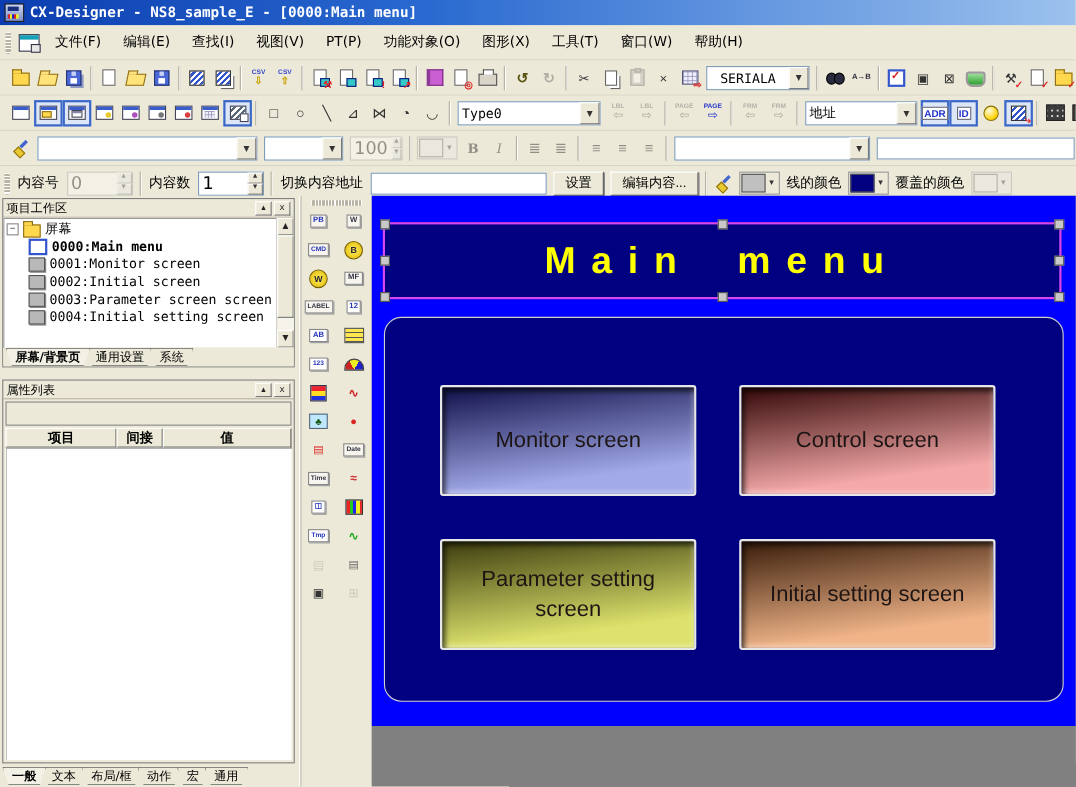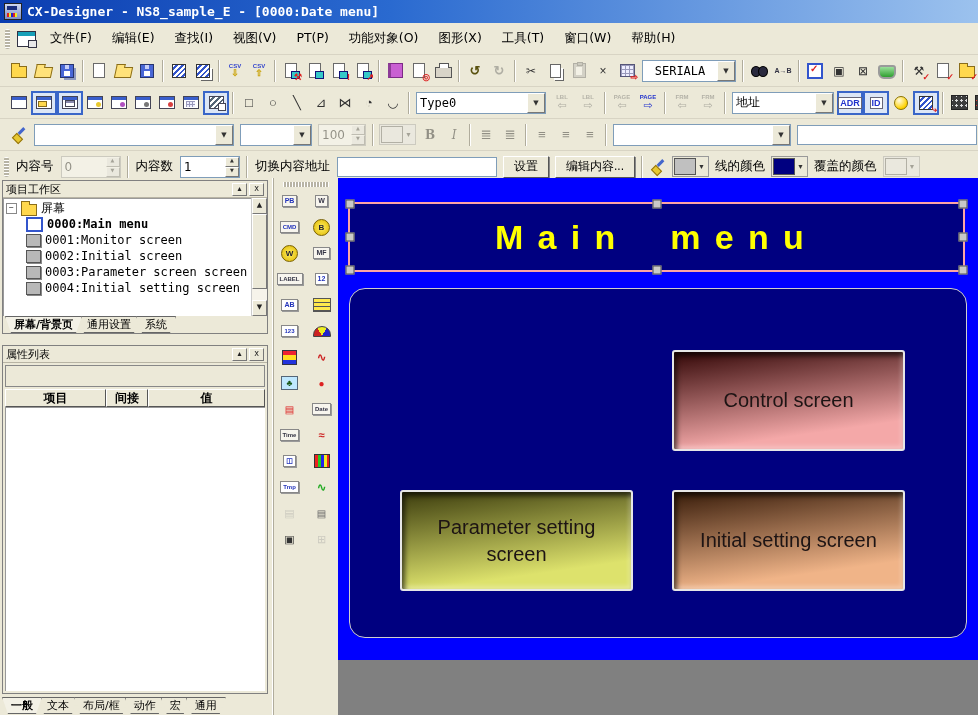--- a/index.html
+++ b/index.html
@@ -38,21 +38,21 @@
   .nav{display:flex;flex-direction:column;align-items:center;line-height:1;width:26px}
   .nav .nv{font-size:6px;font-weight:bold;color:#556}
   .nav .arr{font-size:11px;color:#445}
   .nav.blue .nv,.nav.blue .arr{color:#2233cc}
   .combo{height:20px;background:#fff;border:1px solid #7f9db9;display:flex;align-items:center;margin:0 3px;flex:0 0 auto}
   .cval{flex:1;padding:0 3px;font-size:12px;font-family:"DejaVu Sans Mono",monospace;overflow:hidden}
   .cdd{width:16px;height:18px;background:#ECE9D8;border:1px solid;border-color:#fff #777 #777 #fff;
        font-size:7px;display:flex;align-items:center;justify-content:center;color:#333}
   .tfield{height:18px;background:#fff;border:1px solid #7f9db9;margin:0 3px;flex:0 0 auto}
   .spin{height:20px;display:flex;margin:0 3px;border:1px solid #7f9db9;background:#fff;flex:0 0 auto}
-  .sval{flex:1;padding:0 3px;font-size:12px;display:flex;align-items:center}
+  .sval{flex:1;padding:0 3px;font-size:16px;display:flex;align-items:center}
   .sarr{width:14px;display:flex;flex-direction:column}
   .sarr div{flex:1;background:#ECE9D8;border:1px solid;border-color:#fff #777 #777 #fff;
      font-size:5px;line-height:4px;text-align:center;color:#333}
   .pbtn{height:22px;padding:0 10px;margin:0 3px;background:#ECE9D8;border:1px solid;border-color:#fff #555 #555 #fff;
      box-shadow:1px 1px 0 #888;font-size:12px;flex:0 0 auto}
   .tlab{margin:0 4px;font-size:12.5px;flex:0 0 auto}
   .swbtn{height:21px;display:flex;align-items:center;border:1px solid #999;background:#ECE9D8;margin:0 2px;flex:0 0 auto;padding:1px}
   .swcol{width:20px;height:15px;border:1px solid #555}
   .swdd{width:11px;text-align:center;font-size:7px;color:#333}
   
@@ -155,34 +155,34 @@
   .s-green{font-size:11px;color:#2a2;font-weight:bold}
   .s-tree{width:15px;height:12px;background:#bfe8ff;border:1px solid #567;color:#185818;font-size:9px;display:flex;align-items:center;justify-content:center}
   .s-alarm{font-size:10px;color:#d22}
   .s-video{width:14px;height:12px;border:1px solid #333;background:repeating-linear-gradient(90deg,#e22 0 3px,#2c2 3px 6px,#22e 6px 9px,#ee2 9px 12px)}
   .s-gray{color:#999;font-size:11px}
   .s-doctree{font-size:10px;color:#666}
   .s-plain{font-size:11px;color:#333}
   
   .canvas{position:absolute;left:338px;top:0;width:640px;height:537px;background:#808080}
   .page{position:absolute;left:0;top:0;width:640px;height:482px;overflow:hidden}
-  .titleobj{position:absolute;display:flex;align-items:center;justify-content:center;border:2px solid #fca5a5}
+  .titleobj{position:absolute;display:flex;align-items:center;justify-content:center;border:2px solid #d946ef}
   .mmtext{font-family:"Liberation Sans",sans-serif;font-size:34px;letter-spacing:0.42em;word-spacing:0.5em;font-weight:bold}
   .handle{position:absolute;width:7px;height:7px;background:#c8c8c8;border:1px solid #505050;transform:translate(-50%,-50%)}
   .panelobj{position:absolute;border:1px solid #cfcfcf;border-radius:16px}
   .hmibtn{position:absolute;border:2px solid #e6e6e6;border-radius:3px;display:flex;align-items:center;justify-content:center;
      text-align:center;font-family:"Liberation Sans",sans-serif;font-size:20px;color:#1d1414;padding:0 20px;line-height:1.35;
      box-shadow:inset 3px 4px 5px rgba(0,0,0,.62),inset -2px -3px 4px rgba(255,255,255,.28)}
 </style>
 </head>
 <body>
 
 <div class="titlebar">
   <span class="appicon"></span>
-  <span>CX-Designer - NS8_sample_E - [0000:Date menu]</span>
+  <span>CX-Designer - NS8_sample_E - [0000:Main menu]</span>
 </div>
 
 <div class="menubar">
   <span class="grip"></span>
   <span class="childicon"></span>
   <div id="menu-items" style="display:flex">
       <span class="menuitem">文件(F)</span>
       <span class="menuitem">编辑(E)</span>
       <span class="menuitem">查找(I)</span>
       <span class="menuitem">视图(V)</span>
@@ -753,20 +753,23 @@
       <span class="handle" style="left: 0%; top: 0%;"></span>
           <span class="handle" style="left: 50%; top: 0%;"></span>
           <span class="handle" style="left: 100%; top: 0%;"></span>
           <span class="handle" style="left: 0%; top: 50%;"></span>
           <span class="handle" style="left: 100%; top: 50%;"></span>
           <span class="handle" style="left: 0%; top: 100%;"></span>
           <span class="handle" style="left: 50%; top: 100%;"></span>
           <span class="handle" style="left: 100%; top: 100%;"></span>
         </div>
       <div class="panelobj" id="panelobj" style="left: 11px; top: 110px; width: 616px; height: 348px; background: rgb(0, 0, 128);"></div>
+    <div class="hmibtn" style="left: 62px; top: 172px; width: 189px; height: 97px; background: linear-gradient(172deg, rgb(16, 16, 74) 0%, rgb(162, 170, 232) 78%);">
+          <span>Monitor screen</span>
+        </div>
         <div class="hmibtn" style="left: 62px; top: 312px; width: 189px; height: 97px; background: linear-gradient(172deg, rgb(60, 60, 14) 0%, rgb(221, 226, 108) 78%);">
           <span>Parameter setting screen</span>
         </div>
         <div class="hmibtn" style="left: 334px; top: 172px; width: 189px; height: 97px; background: linear-gradient(172deg, rgb(51, 7, 7) 0%, rgb(244, 168, 168) 78%);">
           <span>Control screen</span>
         </div>
         <div class="hmibtn" style="left: 334px; top: 312px; width: 189px; height: 97px; background: linear-gradient(172deg, rgb(56, 28, 10) 0%, rgb(240, 180, 136) 78%);">
           <span>Initial setting screen</span>
         </div>
       </div>

